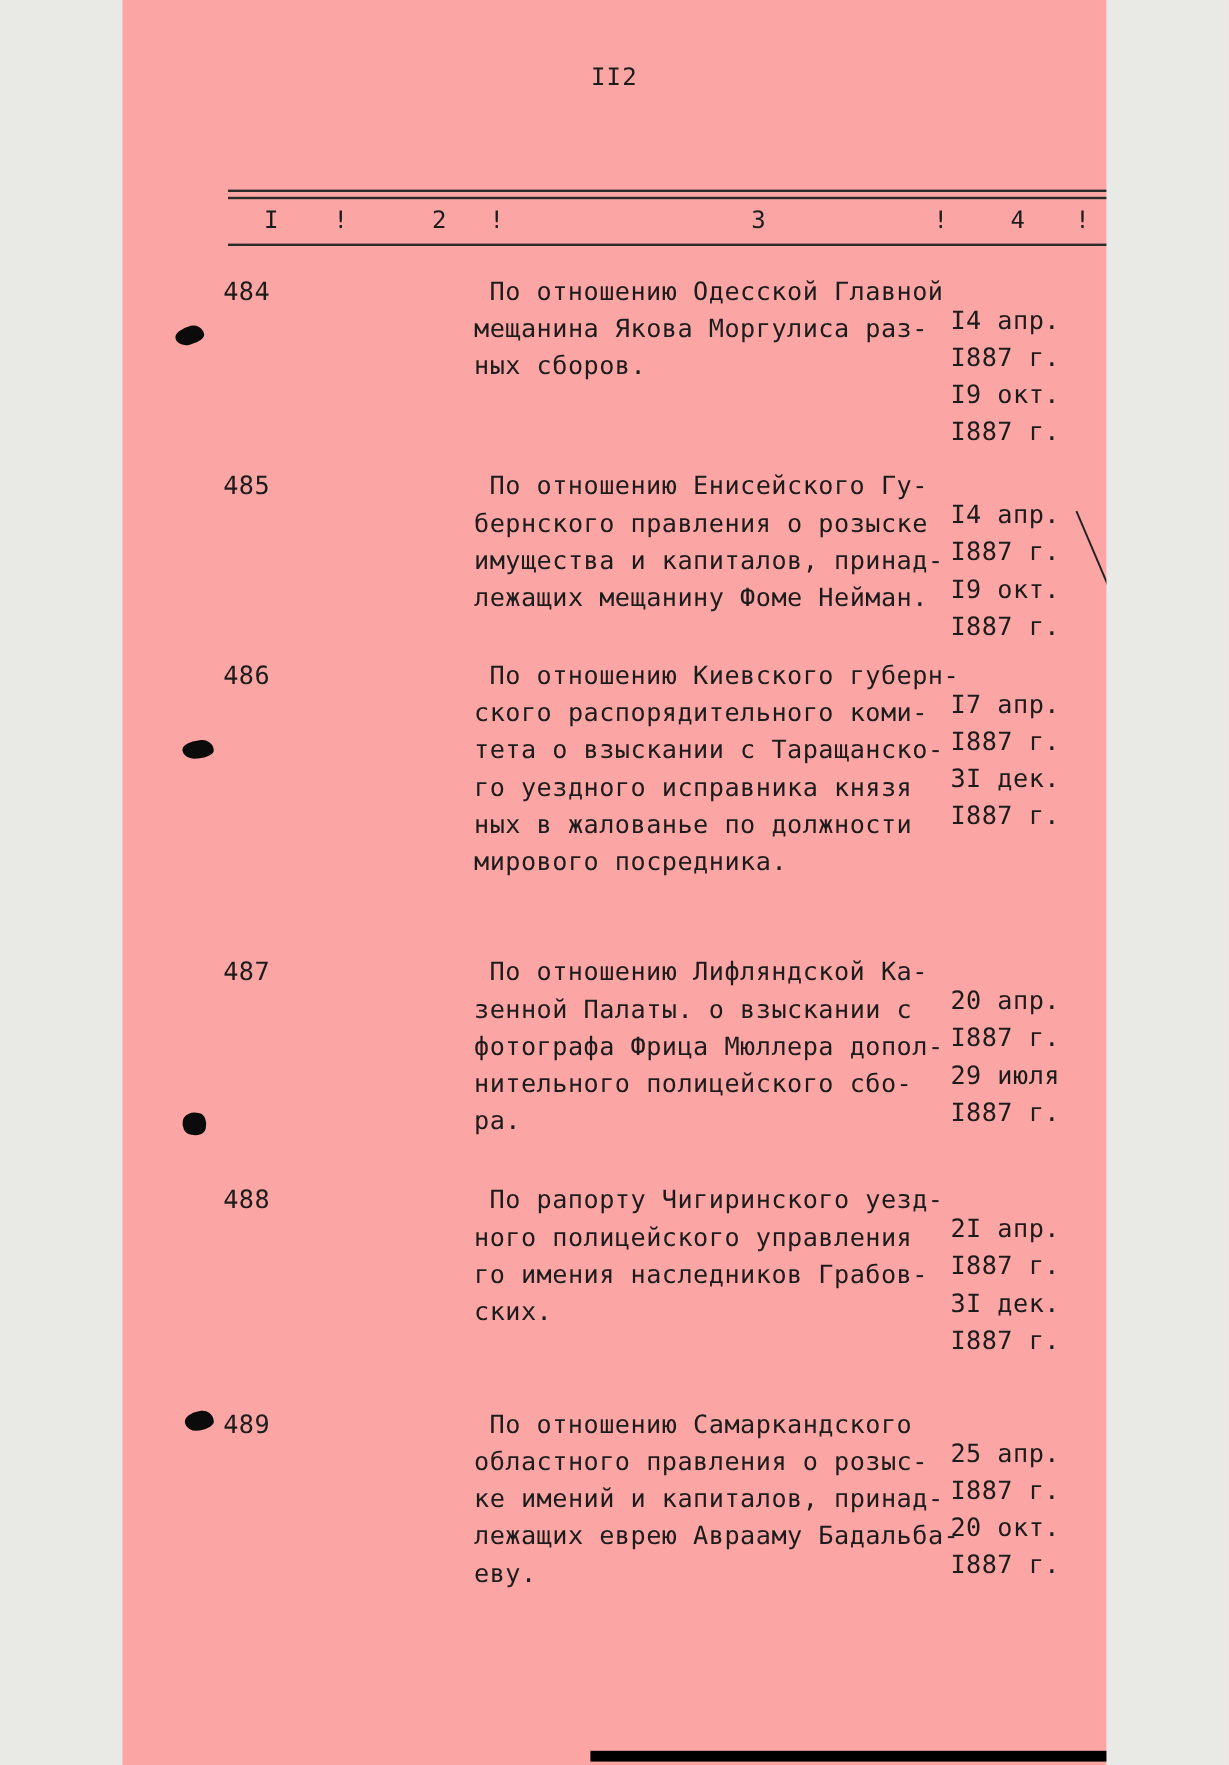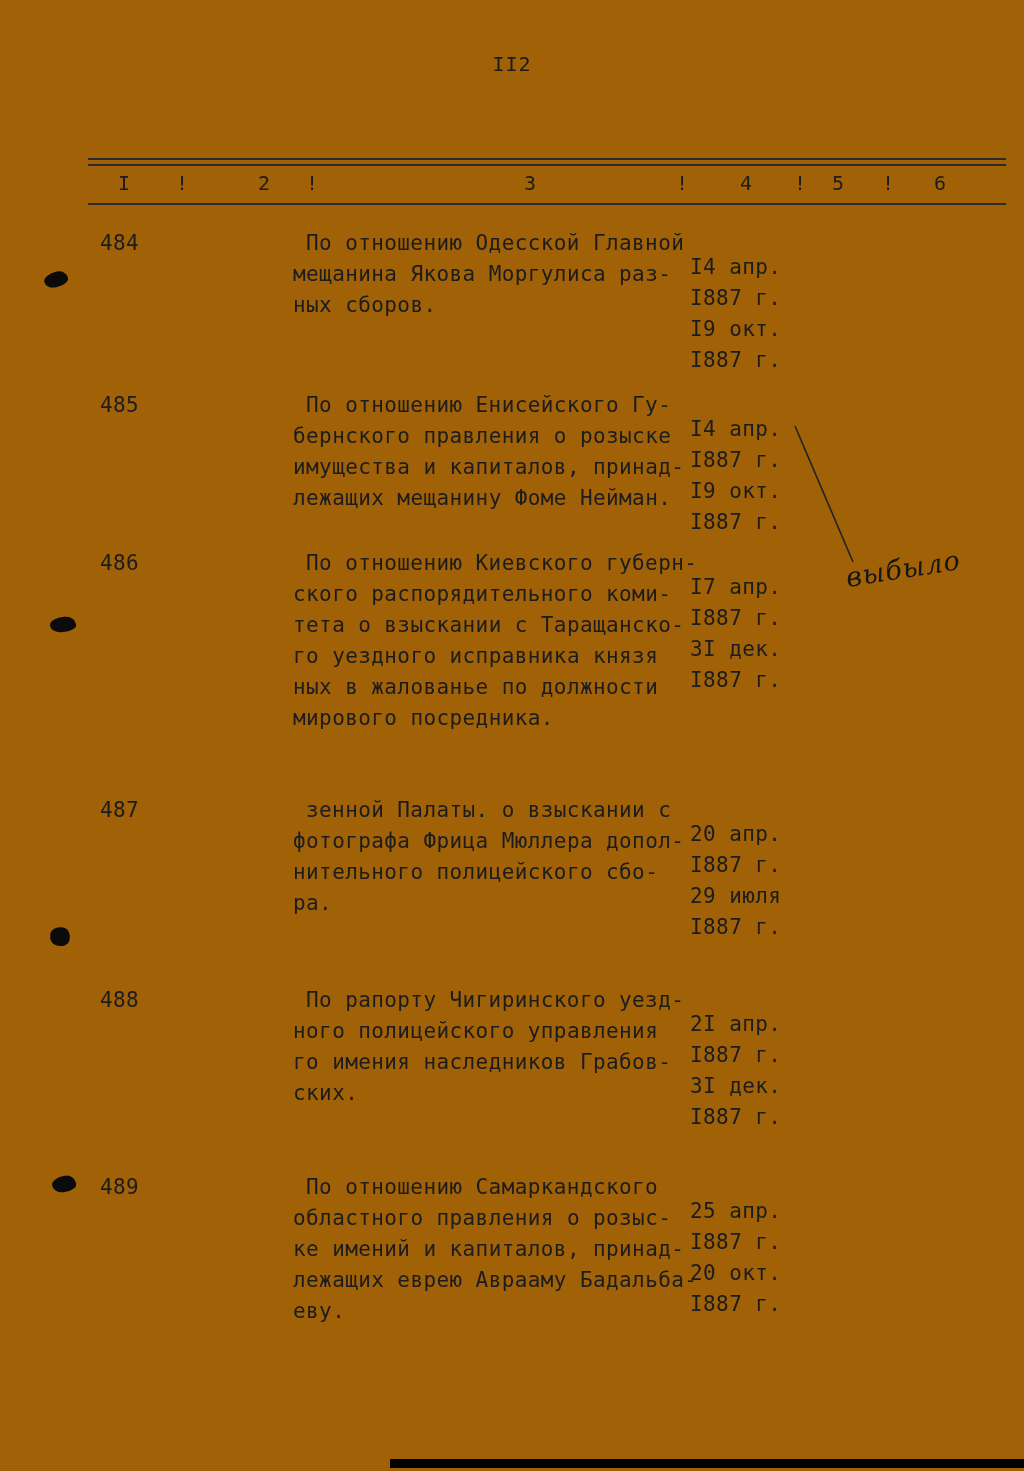--- a/index.html
+++ b/index.html
@@ -1,22 +1,22 @@
 <!DOCTYPE html>
 <html><head>
 <meta charset="utf-8">
 <style>
   * { margin: 0; padding: 0; box-sizing: border-box; }
   html, body { background: #e9e9e6; }
   .sheet {
     position: relative;
-    width: 1024px;
+    width: 820px;
     height: 1471px;
     margin: 0 auto;
-    background: #a16207;
+    background: #fca5a5;
     font-family: "DejaVu Sans Mono", monospace;
     color: #1c1c1c;
     overflow: hidden;
     text-decoration: underline;
   }
   .page-number {
     position: absolute;
     top: 52px;
     left: 0;
     width: 100%;
@@ -45,21 +45,21 @@
   .col, .sep { position: absolute; top: 13px; }
   
   .entry {
     position: absolute;
     left: 0;
     width: 100%;
     font-size: 21px;
     line-height: 31px;
     letter-spacing: 0.4px;
   }
-  .entry-number { position: absolute; left: 100px; }
+  .entry-number { position: absolute; left: 84px; }
   .entry-desc   { position: absolute; left: 293px; width: 440px; }
   .entry-desc .line { white-space: nowrap; }
   .entry-desc .line:first-child { text-indent: 13px; }
   .entry-dates  { position: absolute; left: 690px; width: 140px; margin-top: 24px; }
   .entry-dates .line { white-space: nowrap; }
   
   .overlay {
     position: absolute;
     left: 0; top: 0;
     pointer-events: none;
@@ -164,20 +164,21 @@
         <div class="line">I7 апр.</div>
         <div class="line">I887 г.</div>
         <div class="line">3I дек.</div>
         <div class="line">I887 г.</div>
       </div>
   </div>
 
   <div class="entry" style="top:795px">
     <div class="entry-number">487</div>
     <div class="entry-desc">
+        <div class="line">По отношению Лифляндской Ка-</div>
         <div class="line">зенной Палаты. о взыскании с</div>
         <div class="line">фотографа Фрица Мюллера допол-</div>
         <div class="line">нительного полицейского сбо-</div>
         <div class="line">ра.</div>
       </div>
     <div class="entry-dates">
         <div class="line">20 апр.</div>
         <div class="line">I887 г.</div>
         <div class="line">29 июля</div>
         <div class="line">I887 г.</div>

